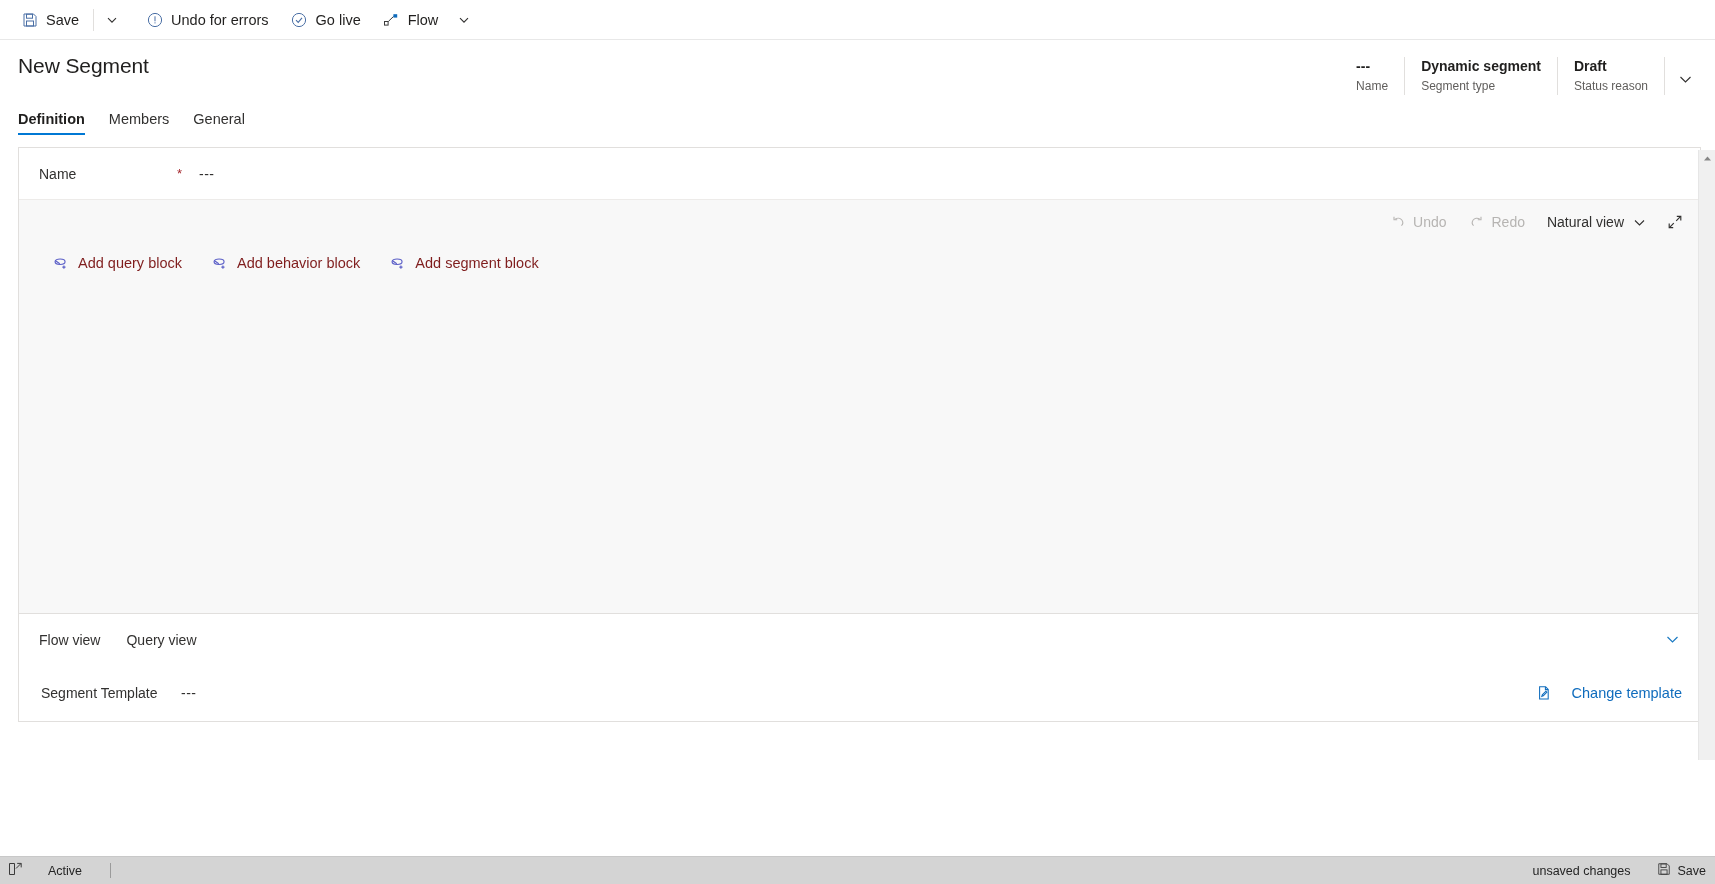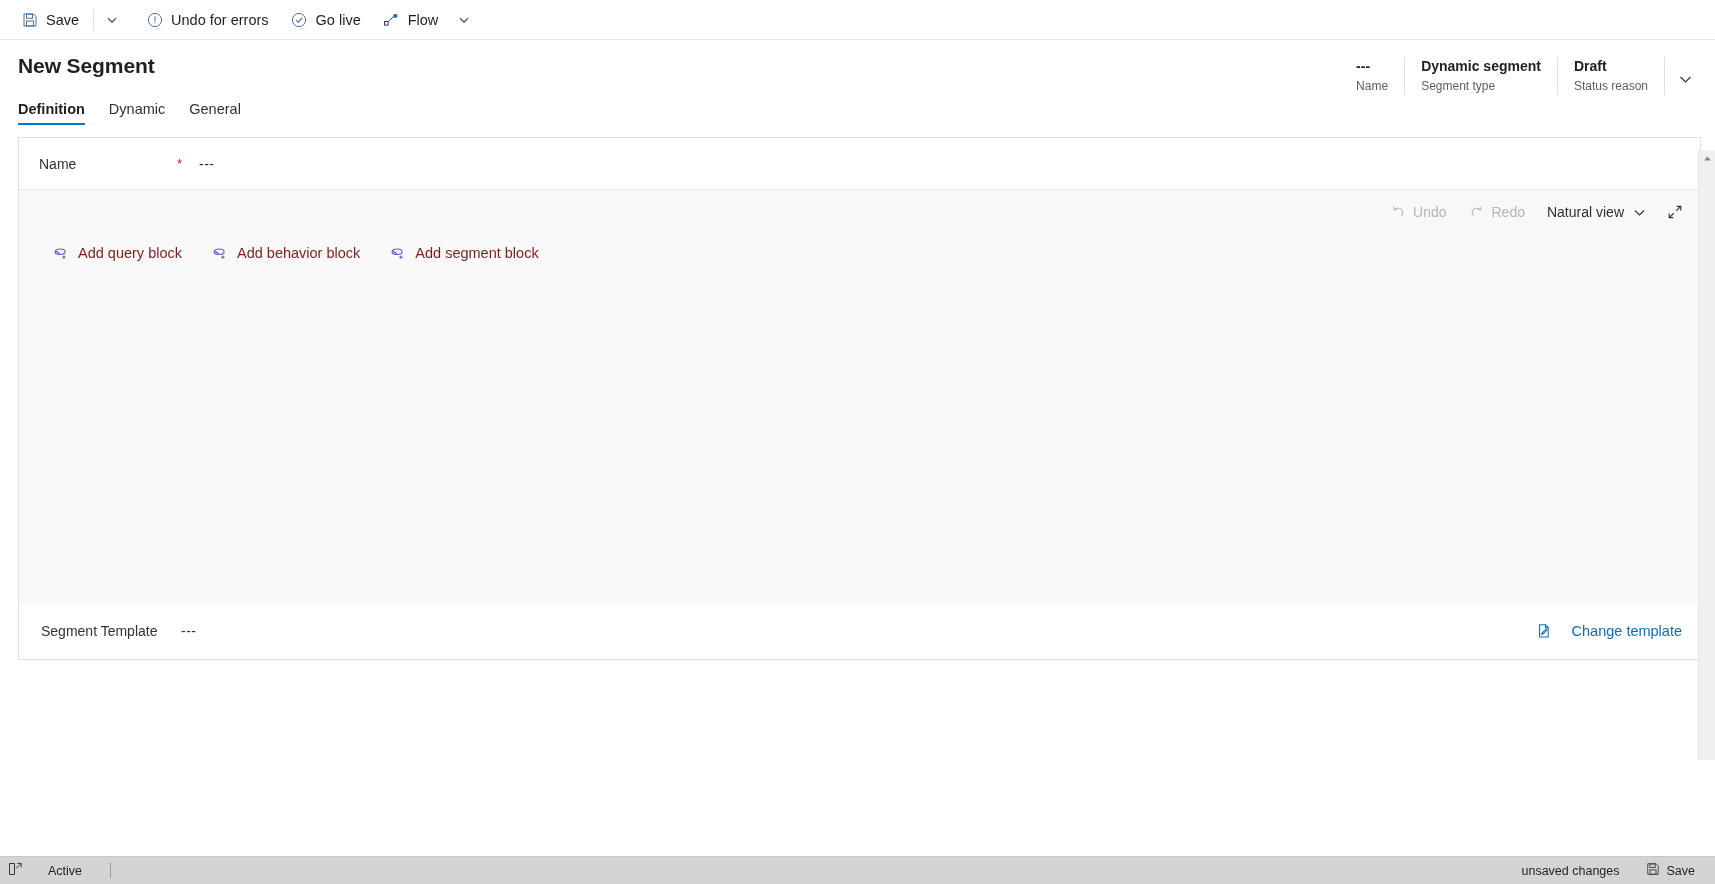--- a/index.html
+++ b/index.html
@@ -48,21 +48,21 @@
   
   .page-header {
     display: flex;
     align-items: flex-start;
     justify-content: space-between;
     padding: 14px 0 0 0;
     background: #ffffff;
   }
   .page-title {
     font-size: 21px;
-    font-weight: 700;
+    font-weight: 400;
     color: #201f1e;
     margin-left: 18px;
     letter-spacing: -0.1px;
   }
   .header-meta {
     display: flex;
     align-items: stretch;
     margin-right: 14px;
     margin-top: 3px;
   }
@@ -97,20 +97,21 @@
     margin-left: 4px;
     margin-top: 6px;
     cursor: pointer;
   }
 
   
   .tab-strip {
     display: flex;
     align-items: flex-end;
     padding-left: 18px;
+    margin-top: 10px;
     background: #ffffff;
   }
   .tab {
     position: relative;
     font-size: 14.5px;
     color: #323130;
     padding: 6px 0 8px 0;
     margin-right: 24px;
     cursor: pointer;
     white-space: nowrap;
@@ -301,21 +302,21 @@
   .status-text { margin-left: 18px; white-space: nowrap; }
   .status-divider {
     width: 1px; height: 15px;
     background: #9b9b9b;
     margin-left: 28px;
   }
   .status-right {
     margin-left: auto;
     display: flex;
     align-items: center;
-    padding-right: 20px;
+    padding-right: 9px;
     gap: 26px;
   }
   .status-save {
     display: flex; align-items: center; gap: 7px;
     cursor: pointer;
   }
 </style>
 </head>
 <body>
 
@@ -401,21 +402,21 @@
       </svg>
     </div>
   </div>
 </div>
 
 <div class="tab-strip">
   <div class="tab active">
     <span>Definition</span>
   </div>
   <div class="tab">
-    <span>Dynamic</span>
+    <span>Members</span>
   </div>
   <div class="tab">
     <span>General</span>
   </div>
 </div>
 
 <div class="main-area">
   <div class="card">
 
     <div class="name-row">
@@ -499,20 +500,33 @@
               <ellipse cx="7.5" cy="5.6" rx="5.3" ry="2.9" fill="none" stroke="#5b5fc7" stroke-width="1.2"></ellipse>
               <path d="M2.4 4.4l4.8 3.4" stroke="#5b5fc7" stroke-width="1.2" fill="none"></path>
               <path d="M11.6 9.6v3.4M9.9 11.3h3.4" stroke="#5b5fc7" stroke-width="1.2"></path>
             </svg>
           </span>
           <span>Add segment block</span>
         </div>
       </div>
     </div>
 
+    <div class="view-strip">
+      <div class="view-link">
+        <span>Flow view</span>
+      </div>
+      <div class="view-link">
+        <span>Query view</span>
+      </div>
+      <div class="strip-chevron">
+        <svg width="15" height="15" viewBox="0 0 15 15">
+          <path d="M2.5 5l5 5 5-5" fill="none" stroke="#1b7ac2" stroke-width="1.2"></path>
+        </svg>
+      </div>
+    </div>
 
     <div class="template-row">
       <div class="template-label">Segment Template</div>
       <div class="template-value">---</div>
       <div class="change-template">
         <span class="tool-icon">
           <svg width="16" height="16" viewBox="0 0 16 16">
             <path d="M2.6 1.8h6l2.6 2.6v9.6H2.6V1.8z" fill="none" stroke="#0f6cbd" stroke-width="1.05"></path>
             <path d="M8.4 1.9v2.7h2.7" fill="none" stroke="#0f6cbd" stroke-width="1.05"></path>
             <path d="M9.9 7.2L6.3 10.8l-1.5.5.5-1.5 3.6-3.6z" fill="none" stroke="#0f6cbd" stroke-width="1.05"></path>

